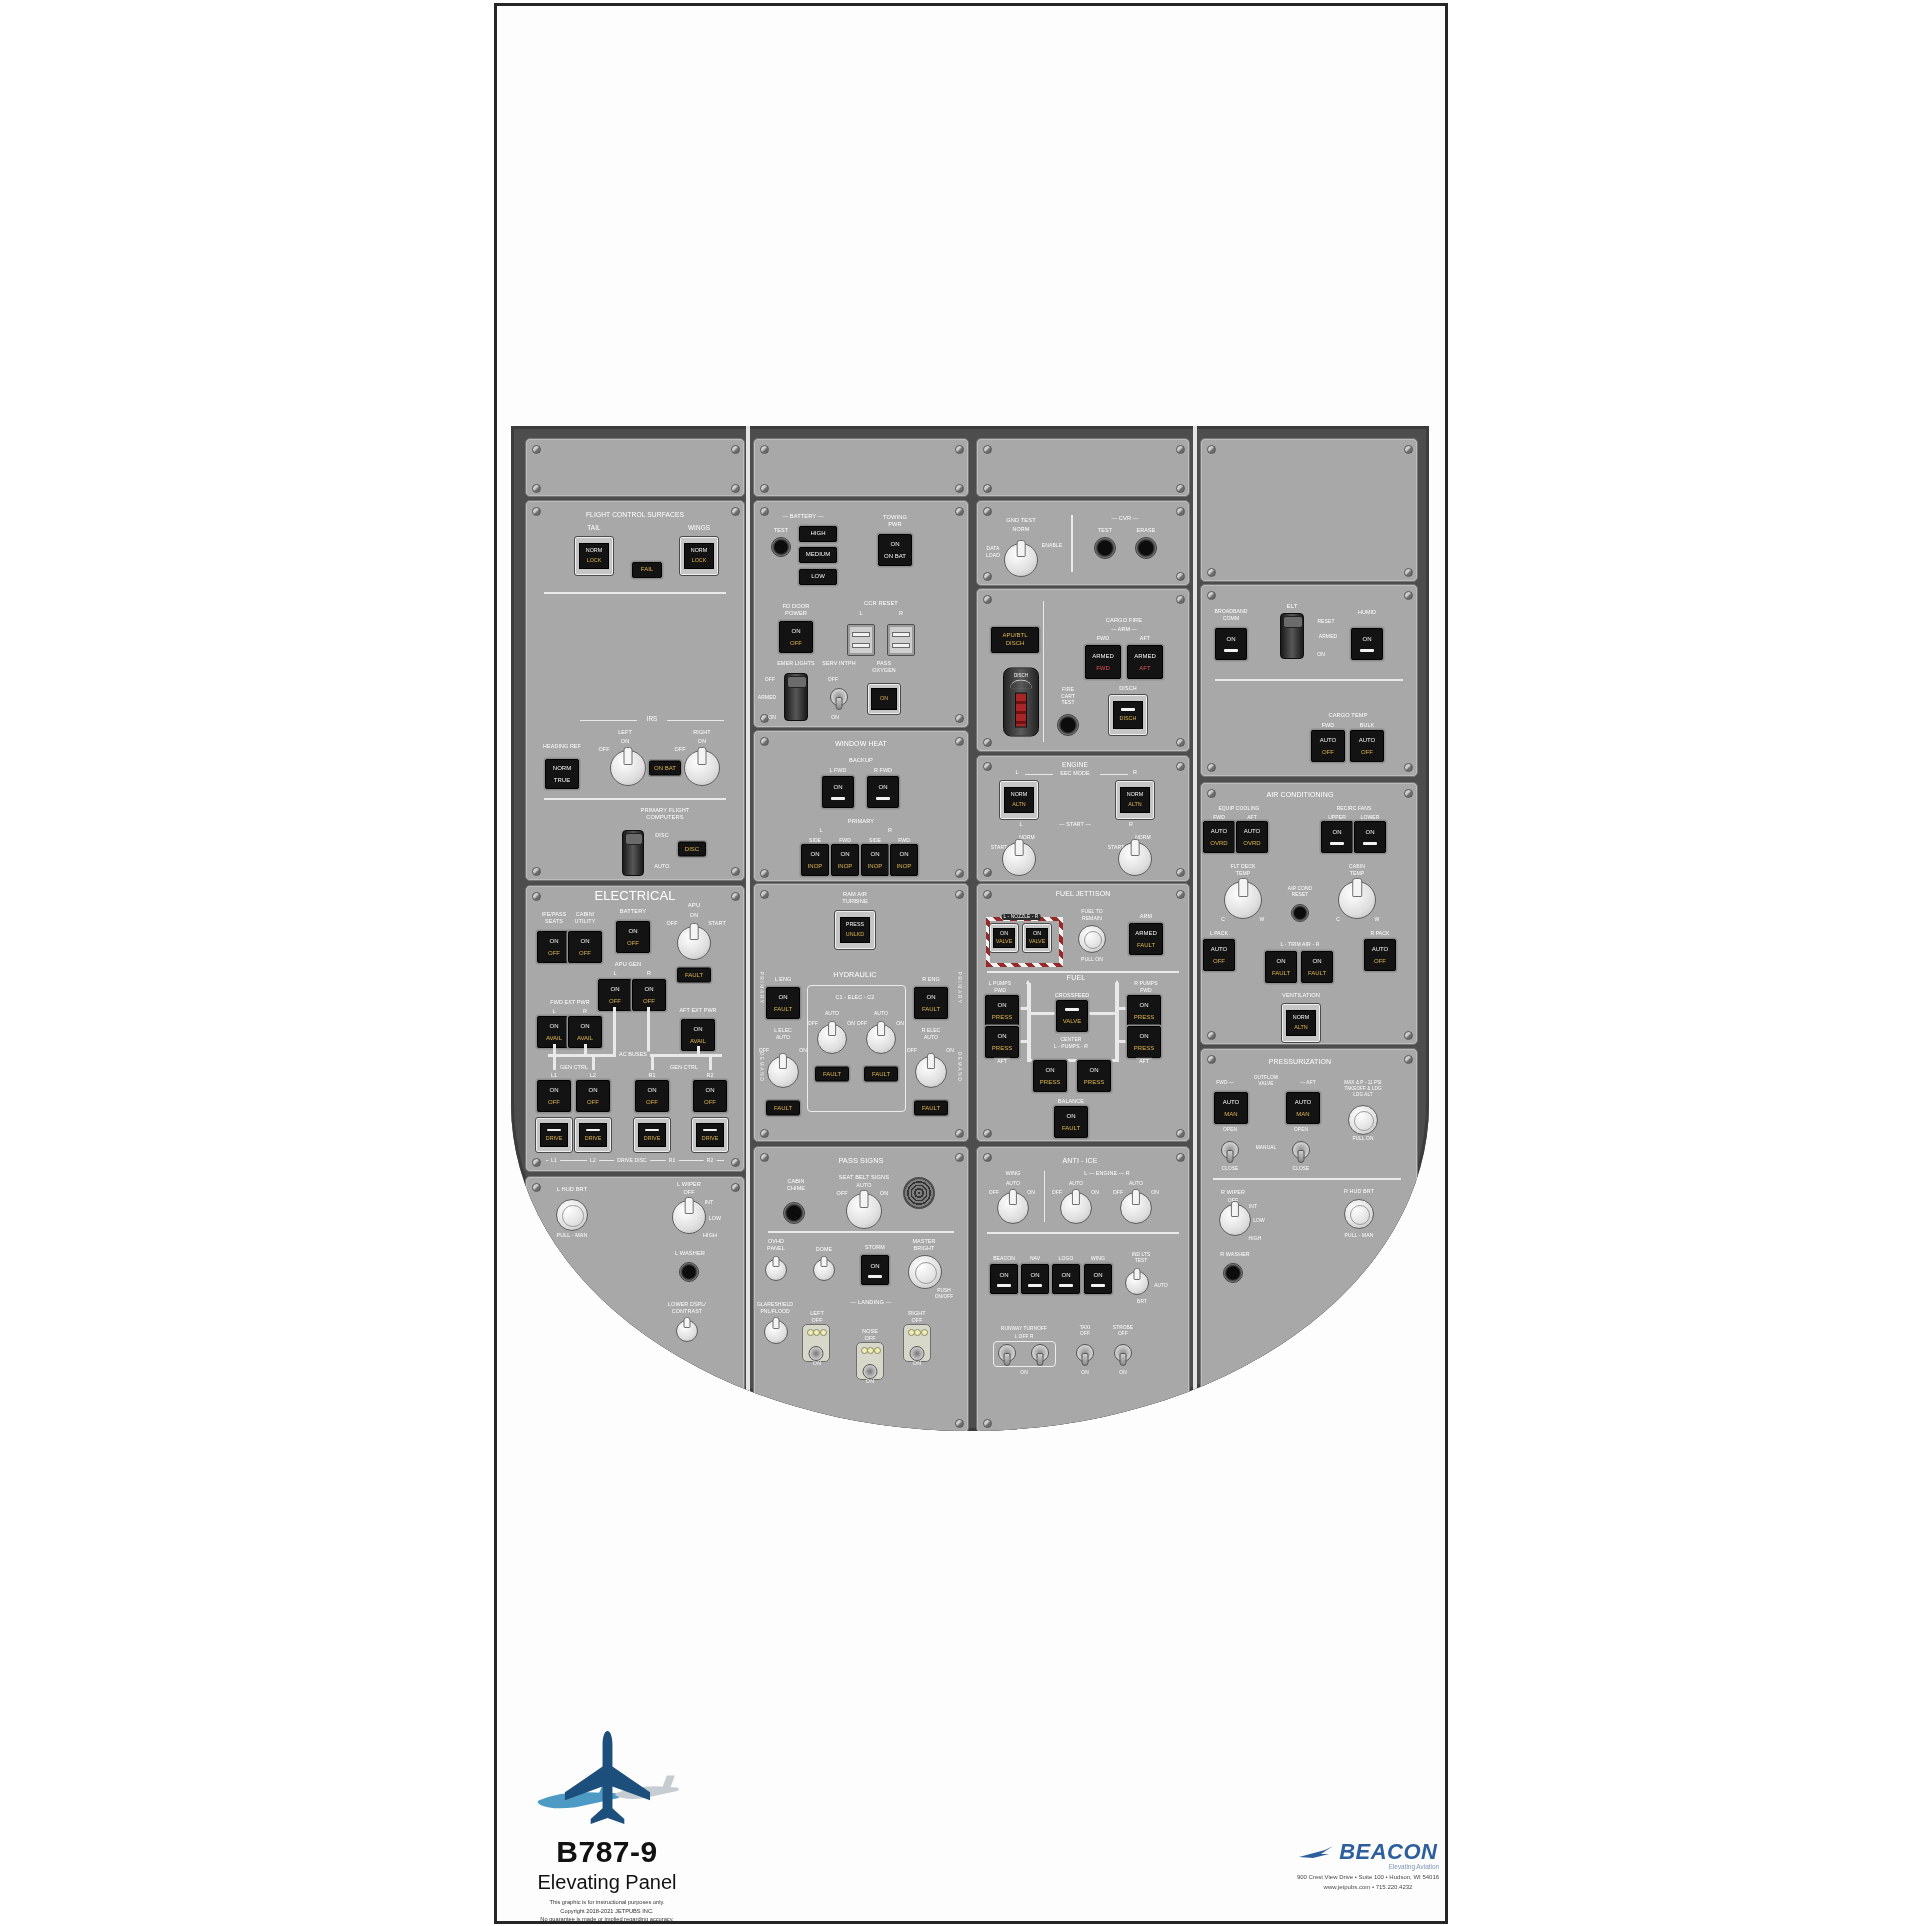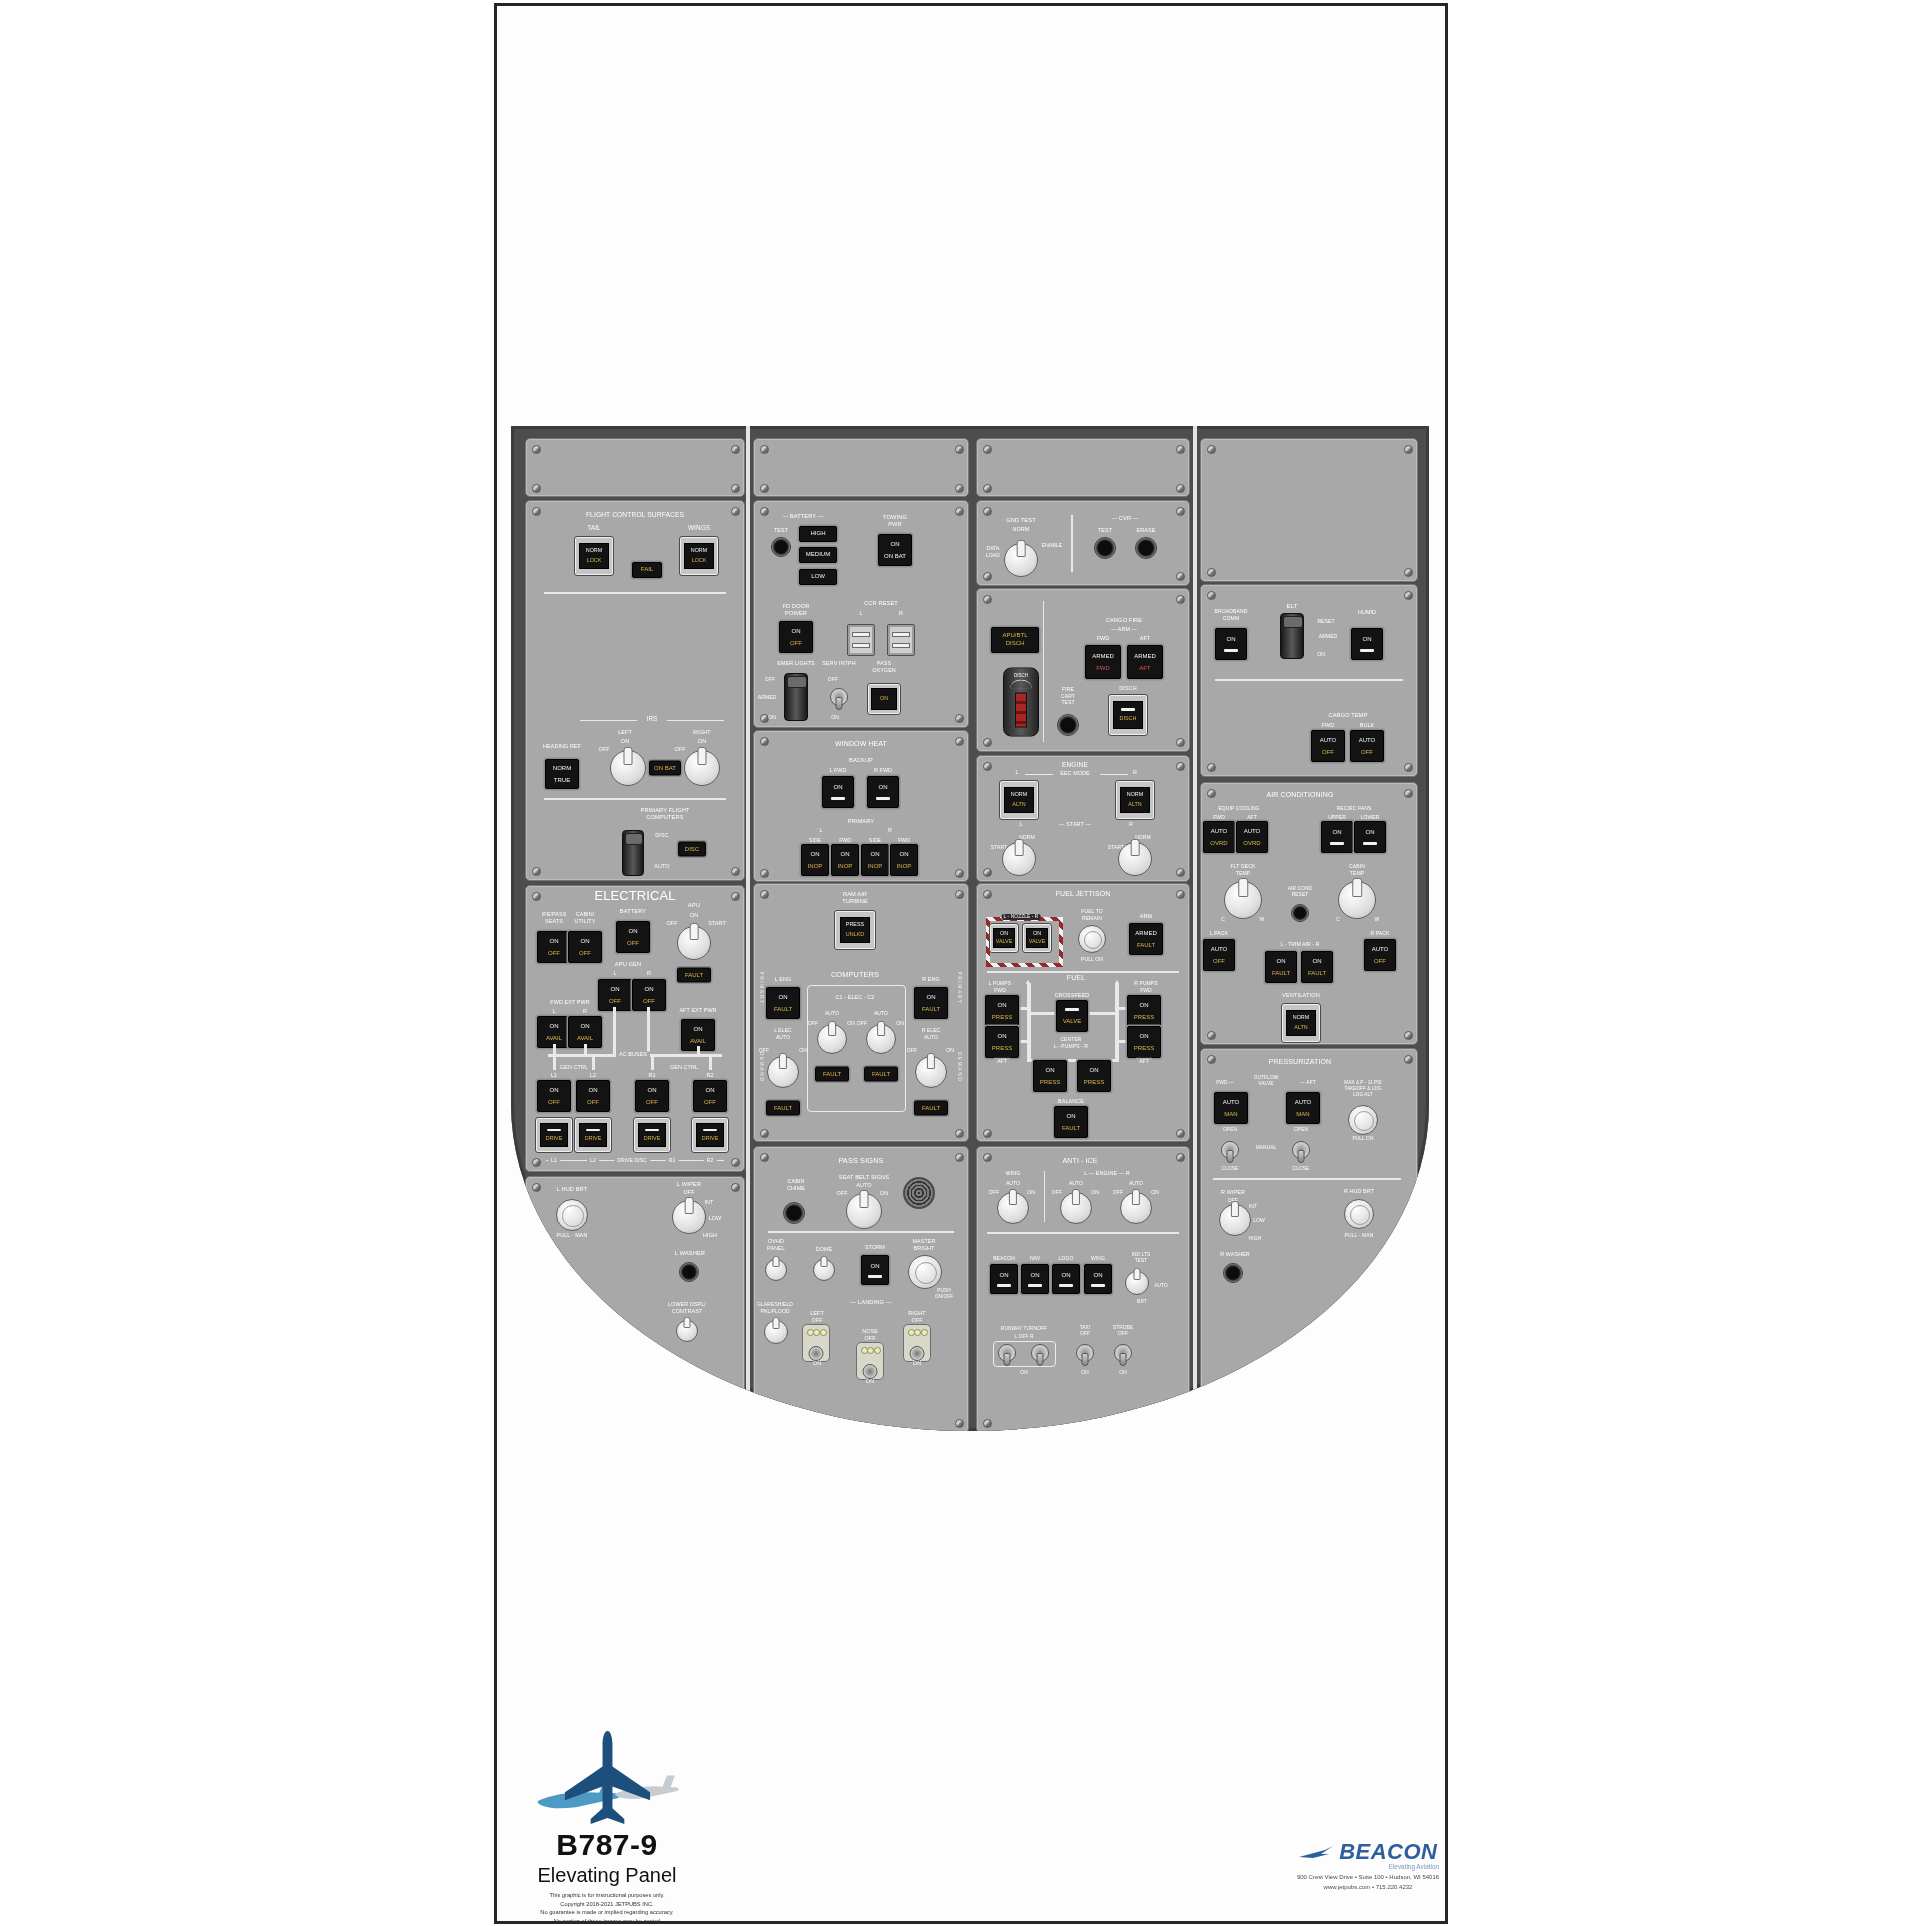--- a/index.html
+++ b/index.html
@@ -68,21 +68,21 @@
        border:1px solid #0c0c0c;border-radius:8px;}
   .fireh .fl{position:absolute;top:4px;width:100%;text-align:center;color:#fff;font-size:4.5px;}
   .fireh .arc{position:absolute;top:11px;left:18%;width:64%;height:8px;border:1px solid #ddd;
        border-bottom:none;border-radius:50% 50% 0 0/100% 100% 0 0;border-left:none;border-right:none;}
   .fireh .slot{position:absolute;left:50%;top:24px;transform:translateX(-50%);width:10px;bottom:8px;
        background:repeating-linear-gradient(#a82626 0 7px,#6e1212 7px 10px);border:1px solid #111;}
   .hz{position:absolute;border:4px solid;border-image:repeating-linear-gradient(45deg,#992828 0 5px,#f1f1f1 5px 10px) 4;}
   .box{position:absolute;border:1.5px solid #ececec;border-radius:4px;}
   
   #brandL{position:absolute;left:523px;top:1729px;width:168px;text-align:center;color:#111;}
-  #brandL .b787{font-size:30px;font-weight:bold;letter-spacing:0.5px;margin-top:4px;}
+  #brandL .b787{font-size:30px;font-weight:bold;letter-spacing:0.5px;margin-top:11px;}
   #brandL .ovh{font-size:20px;margin-top:2px;}
   #brandL .disc{font-size:5.7px;color:#333;line-height:1.5;margin-top:4px;}
   #brandR{position:absolute;left:1269px;top:1839px;width:198px;text-align:center;}
   #brandR .logo{font-size:22px;font-weight:bold;font-style:italic;color:#2d5f9e;letter-spacing:0.5px;}
   #brandR .tag{font-size:6.4px;color:#7d94b8;text-align:right;margin:-2px 28px 3px 0;}
   #brandR .adr{font-size:6px;color:#4a4a4a;line-height:1.6;}
   svg{display:block;margin:0 auto;}
 </style>
 </head>
 <body>
@@ -423,21 +423,21 @@
         <div class="pbg" style="left: 101px; top: 46px; width: 40px; height: 38px;">
           <div class="win" style="position: relative;">
             <span style="color: rgb(245, 245, 245);">PRESS</span>
             <span style="color: rgb(223, 181, 78);">UNLKD</span>
           </div>
         </div>
         <div class="vt" style="left: 8px; top: 104px;">PRIMARY</div>
         <div class="vt" style="left: 8px; top: 183px;">DEMAND</div>
         <div class="vt" style="left: 206px; top: 104px;">PRIMARY</div>
         <div class="vt" style="left: 206px; top: 183px;">DEMAND</div>
-        <div class="t" style="left: 101px; top: 91px; font-size: 7.4px;">COMPUTERS</div>
+        <div class="t" style="left: 101px; top: 91px; font-size: 7.4px;">HYDRAULIC</div>
         <div class="t" style="left: 29px; top: 96px; font-size: 5.4px;">L ENG</div>
         <div class="pb" style="left: 29px; top: 119px; width: 32px; height: 30px;">
           <span style="color: rgb(245, 245, 245);">ON</span>
           <span style="color: rgb(223, 181, 78);">FAULT</span>
         </div>
         <div class="t" style="left: 177px; top: 96px; font-size: 5.4px;">R ENG</div>
         <div class="pb" style="left: 177px; top: 119px; width: 32px; height: 30px;">
           <span style="color: rgb(245, 245, 245);">ON</span>
           <span style="color: rgb(223, 181, 78);">FAULT</span>
         </div>

